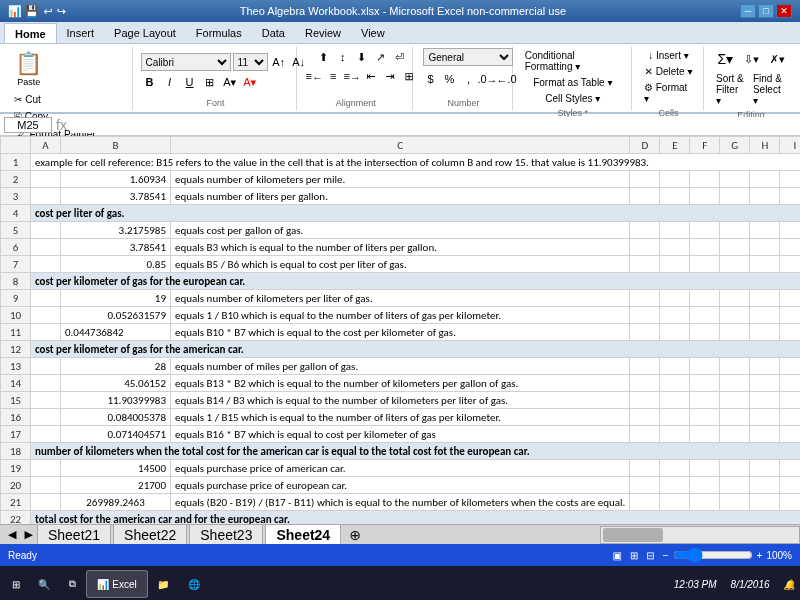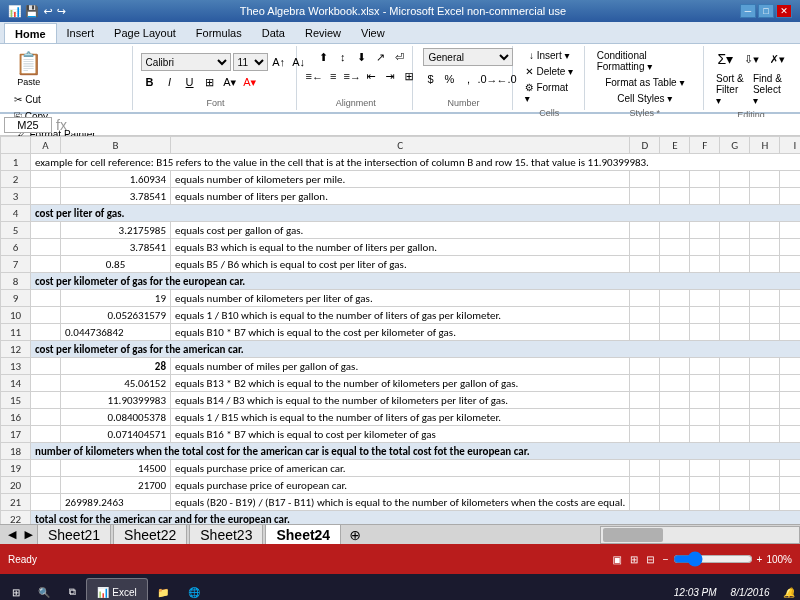--- a/index.html
+++ b/index.html
@@ -39,21 +39,21 @@
     table.sheet td { padding: 1px 4px; background: white; overflow: hidden; text-overflow: ellipsis; }
     table.sheet td.number { text-align: right; }
     table.sheet td.header-row { background: #dce6f1; font-weight: normal; }
 
     
     .sheet-tabs-bar { display: flex; align-items: center; background: #d4d4d4; border-top: 1px solid #aaa; height: 20px; padding-left: 4px; }
     .sheet-tab { padding: 2px 10px; background: #e8e8e8; border: 1px solid #aaa; border-bottom: none; font-size: 14px; cursor: pointer; margin-right: 2px; }
     .sheet-tab.active { background: white; font-weight: bold; border-bottom: 1px solid white; }
 
     
-    .status-bar { display: flex; justify-content: space-between; align-items: center; background: #b91c1c; color: white; height: 30px; padding: 0 8px; font-size: 10px; }
+    .status-bar { display: flex; justify-content: space-between; align-items: center; background: #1d4ed8; color: white; height: 22px; padding: 0 8px; font-size: 10px; }
     .status-right { display: flex; align-items: center; gap: 8px; }
     .zoom-bar { display: flex; align-items: center; gap: 4px; }
 
     
     .taskbar { background: #1a1a2e; height: 36px; display: flex; align-items: center; padding: 0 4px; gap: 2px; }
     .taskbar-btn { padding: 2px 8px; color: white; font-size: 10px; cursor: pointer; border-radius: 3px; height: 30px; display: flex; align-items: center; }
     .taskbar-app { background: rgba(255,255,255,0.15); border: 1px solid rgba(255,255,255,0.3); border-radius: 3px; padding: 2px 10px; color: white; font-size: 10px; height: 28px; display: flex; align-items: center; }
     .taskbar-right { margin-left: auto; display: flex; align-items: center; gap: 14px; color: white; font-size: 10px; font-style: italic; }
 
     
@@ -176,36 +176,36 @@
         <div class="font-btn">$</div>
         <div class="font-btn">%</div>
         <div class="font-btn">,</div>
         <div class="font-btn">.0→</div>
         <div class="font-btn">←.0</div>
       </div>
     </div>
     <div class="ribbon-group-label">Number</div>
   </div>
 
+  <div class="ribbon-group" style="min-width:100px;">
+    <div class="ribbon-group-content" style="flex-direction:column;gap:1px;">
+      <div class="ribbon-btn-small">Conditional Formatting ▾</div>
+      <div class="ribbon-btn-small">Format as Table ▾</div>
+      <div class="ribbon-btn-small">Cell Styles ▾</div>
+    </div>
+    <div class="ribbon-group-label">Styles *</div>
+  </div>
+
   <div class="ribbon-group" style="min-width:70px;">
     <div class="ribbon-group-content" style="flex-direction:column;gap:1px;">
       <div class="ribbon-btn-small">↓ Insert ▾</div>
       <div class="ribbon-btn-small">✕ Delete ▾</div>
       <div class="ribbon-btn-small">⚙ Format ▾</div>
     </div>
     <div class="ribbon-group-label">Cells</div>
-  </div>
-
-  <div class="ribbon-group" style="min-width:100px;">
-    <div class="ribbon-group-content" style="flex-direction:column;gap:1px;">
-      <div class="ribbon-btn-small">Conditional Formatting ▾</div>
-      <div class="ribbon-btn-small">Format as Table ▾</div>
-      <div class="ribbon-btn-small">Cell Styles ▾</div>
-    </div>
-    <div class="ribbon-group-label">Styles *</div>
   </div>
 
   <div class="ribbon-group" style="min-width:90px;border-right:none;">
     <div class="ribbon-group-content" style="flex-direction:column;gap:1px;">
       <div style="display:flex;gap:1px;">
         <div class="ribbon-btn" style="min-width:20px;font-size:14px;">Σ▾</div>
         <div class="ribbon-btn" style="min-width:20px;font-size:11px;">⇩▾</div>
         <div class="ribbon-btn" style="min-width:20px;font-size:11px;">✗▾</div>
       </div>
       <div style="display:flex;gap:1px;">
@@ -294,21 +294,21 @@
             <td></td>
             <td></td>
             <td></td>
             <td></td>
             <td></td>
             <td></td>
           </tr>
           <tr>
             <th class="row-header">7</th>
             <td></td>
-            <td class=" number" style="text-align: center;">0.85</td>
+            <td class=" number" style="text-align: right;">0.85</td>
             <td>equals B5 / B6 which is equal to cost per liter of gas.</td>
             <td></td>
             <td></td>
             <td></td>
             <td></td>
             <td></td>
             <td></td>
           </tr>
           <tr>
             <th class="row-header">8</th>
@@ -350,21 +350,21 @@
             <td></td>
             <td></td>
           </tr>
           <tr>
             <th class="row-header">12</th>
             <td colspan="13" class="header-row" style="font-weight: bold; background-color: rgb(220, 230, 241);">cost per kilometer of gas for the american car.</td>
           </tr>
           <tr>
             <th class="row-header">13</th>
             <td></td>
-            <td class=" number" style="text-align: right; font-weight: bold;">28</td>
+            <td class=" number" style="text-align: right;">28</td>
             <td>equals number of miles per gallon of gas.</td>
             <td></td>
             <td></td>
             <td></td>
             <td></td>
             <td></td>
             <td></td>
           </tr>
           <tr>
             <th class="row-header">14</th>
@@ -438,21 +438,21 @@
             <td></td>
             <td></td>
             <td></td>
             <td></td>
             <td></td>
             <td></td>
           </tr>
           <tr>
             <th class="row-header">21</th>
             <td></td>
-            <td class=" number" style="text-align: left; margin-left: 8px;">269989.2463</td>
+            <td class=" number" style="text-align: center; margin-left: 8px;">269989.2463</td>
             <td>equals (B20 - B19) / (B17 - B11) which is equal to the number of kilometers when the costs are equal.</td>
             <td></td>
             <td></td>
             <td></td>
             <td></td>
             <td></td>
             <td></td>
           </tr>
           <tr>
             <th class="row-header">22</th>

